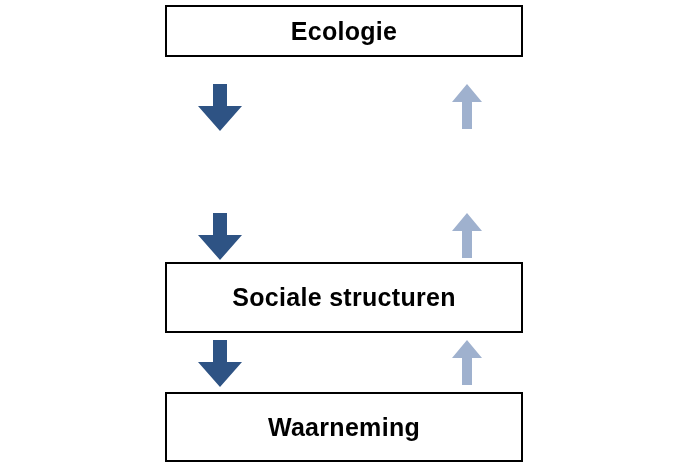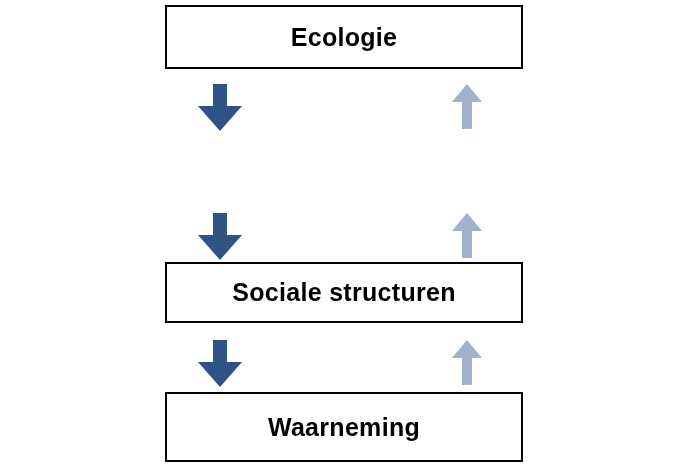--- a/index.html
+++ b/index.html
@@ -10,40 +10,40 @@
     width: 700px;
     height: 467px;
     background: #ffffff;
     overflow: hidden;
   }
 
   .flow-box {
     position: absolute;
     left: 165px;
     width: 358px;
-    height: 64px;
+    height: 52px;
     box-sizing: border-box;
     background: #ffffff;
     border: 2px solid #000000;
     display: flex;
     align-items: center;
     justify-content: center;
   }
 
   .flow-box .label {
     font-size: 25px;
     font-weight: 700;
     color: #000000;
     letter-spacing: 0.3px;
     white-space: nowrap;
   }
 
   .box-1 { top: 5px; }
   .box-2 { top: 133px; }
-  .box-3 { top: 262px; height: 61px; }
+  .box-3 { top: 262px; height: 71px; }
   .box-4 { top: 392px; height: 70px; }
 
   .arrow { position: absolute; display: block; }
 
   .down-arrow { left: 198px; width: 44px; height: 47px; }
   .up-arrow   { left: 452px; width: 30px; height: 45px; }
 
   .row-1 { top: 84px; }
   .row-2 { top: 213px; }
   .row-3 { top: 340px; }

